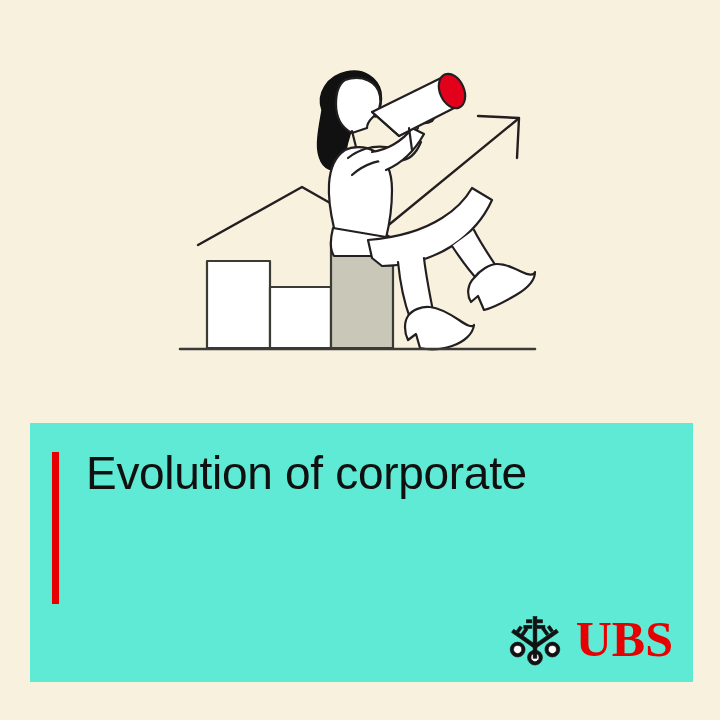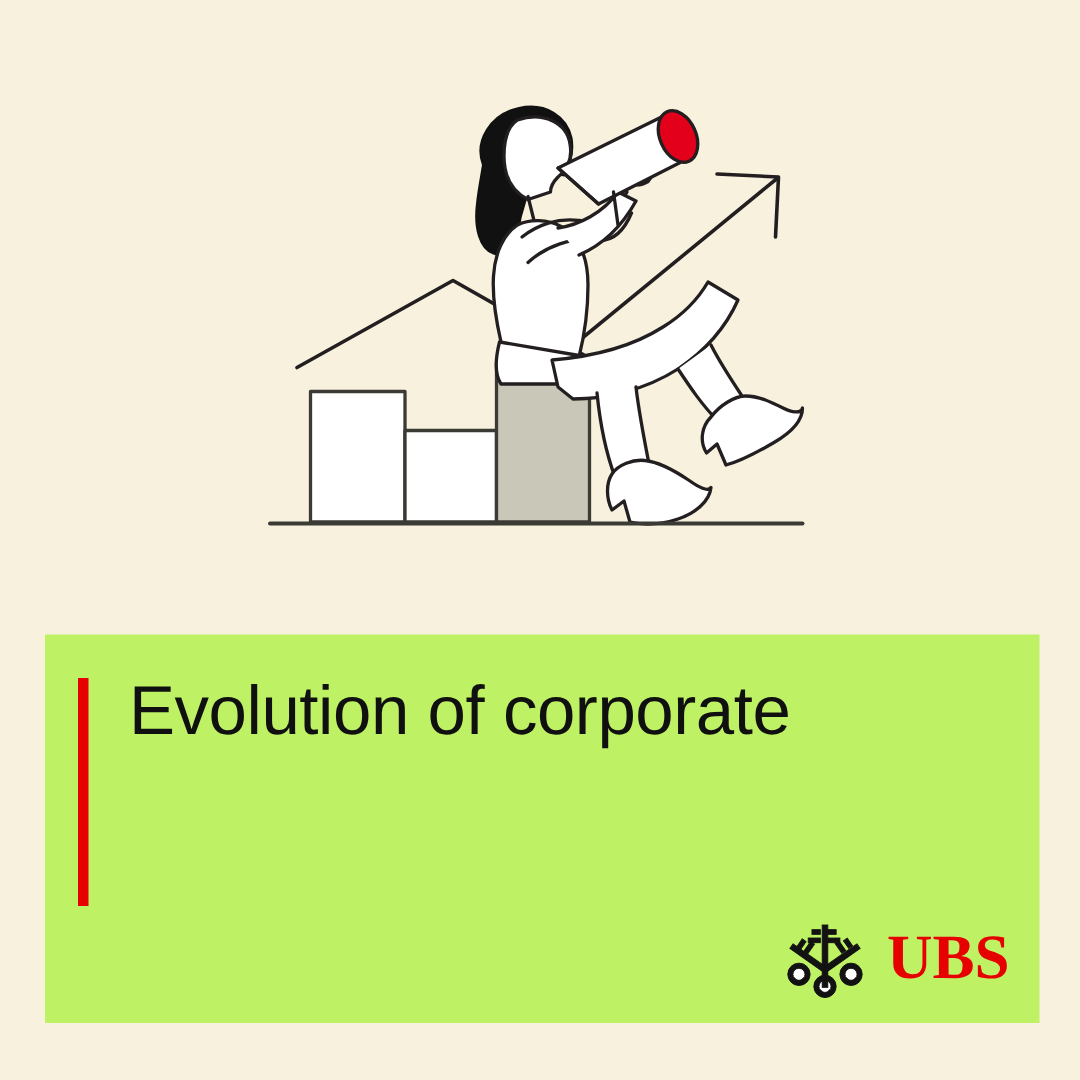--- a/index.html
+++ b/index.html
@@ -34,21 +34,21 @@
     height: 400px;
   }
 
   
   #title-card {
     position: absolute;
     left: 30px;
     top: 423px;
     width: 663px;
     height: 259px;
-    background: #bef264;
+    background: #5eead4;
   }
   #accent-bar {
     position: absolute;
     left: 22px;
     top: 29px;
     width: 7px;
     height: 152px;
     background: #e60000;
   }
   #title-text {
@@ -78,21 +78,21 @@
     gap: 10px;
   }
   #logo-keys {
     width: 62px;
     height: 62px;
     display: block;
   }
   #logo-wordmark {
     color: #e60000;
     font-family: "Liberation Serif", serif;
-    font-size: 42px;
+    font-size: 50px;
     font-weight: 700;
     line-height: 1;
     letter-spacing: 0px;
   }
 </style>
 </head>
 <body>
 
 <div id="page">
 

